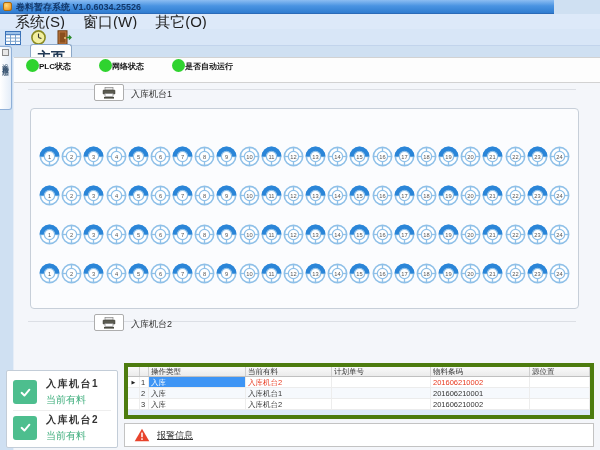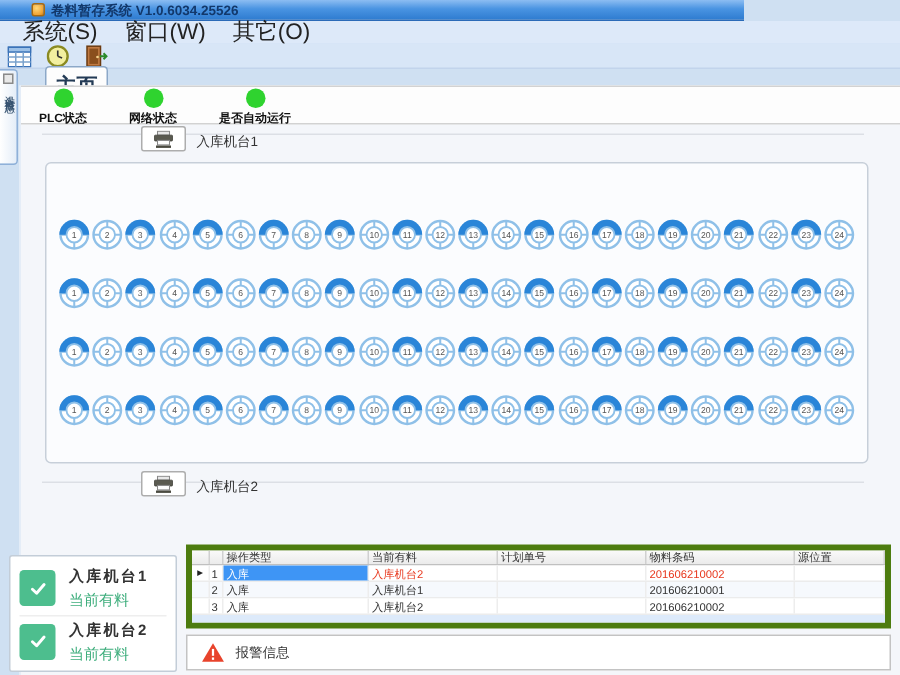--- a/index.html
+++ b/index.html
@@ -1,23 +1,23 @@
 <!DOCTYPE html>
 <html><head>
 <meta charset="utf-8">
 <style>
   * { margin:0; padding:0; box-sizing:border-box; }
   html,body { width:600px; height:450px; }
   body { font-family:"Liberation Sans","DejaVu Sans",sans-serif; background:#cfe0f2; overflow:hidden; }
   .screen { position:relative; width:600px; height:450px; overflow:hidden; }
 
   
-  .titlebar { position:absolute; left:0; top:0; width:496px; height:14px;
+  .titlebar { position:absolute; left:0; top:0; width:554px; height:14px;
     background:linear-gradient(#8cbdf2 0%, #4a94e2 45%, #2f7cd0 100%);
-    border-bottom:1px solid #2a6ab8; display:flex; align-items:center; padding-left:21px; }
+    border-bottom:1px solid #2a6ab8; display:flex; align-items:center; padding-left:3px; }
   .app-icon { width:9px; height:9px; border-radius:2px; margin-right:4px;
     background:radial-gradient(circle at 35% 35%, #ffd97a, #f0a232 70%, #c87a12); border:1px solid #a86a10; }
   .title-text { font-size:9px; font-weight:bold; color:#12386b; line-height:14px; white-space:nowrap; }
 
   
   .menubar { position:absolute; left:0; top:14px; width:600px; height:15px; background:#dde9f9;
     display:flex; align-items:center; padding-left:6px; }
   .menu-item { font-size:15px; color:#222; padding:0 9px; line-height:15px; cursor:default; }
 
   
@@ -38,21 +38,21 @@
   .tab-active { position:absolute; left:30px; top:44px; width:42px; height:14px; background:#fdfdfd;
     border:1px solid #8ca8c8; border-bottom:none; border-radius:3px 3px 0 0;
     display:flex; align-items:center; justify-content:center; cursor:pointer; }
   .tab-active span { font-size:14px; font-weight:bold; color:#223a55;margin-top:13px; }
 
   
   .main-area { position:absolute; left:13px; top:57px; width:587px; height:393px; background:#f4f6fa;
     border-left:1px solid #e5edf7; }
   .status-strip { position:absolute; left:0; top:0; width:587px; height:26px; background:#fdfdfd;
     border:1px solid #d2d2d2; border-left:none; display:flex; align-items:flex-start; padding:1px 0 0 12px; gap:28px; }
-  .indicator { display:flex; flex-direction:column; align-items:center; }
+  .indicator { display:flex; flex-direction:row; align-items:center; }
   .dot { width:13px; height:13px; border-radius:50%; background:#2fd32f; }
   .ind-label { font-size:8px; font-weight:bold; color:#111; margin-top:1px; white-space:nowrap; }
 
   
   .hline { position:absolute; height:1px; background:#dcdfe5; }
   .hline1 { left:28px; top:89px; width:548px; }
   .hline2 { left:28px; top:321px; width:548px; }
   .printer-btn { position:absolute; width:30px; height:17px; background:#fff; border:1px solid #adadad;
     border-radius:2px; display:flex; align-items:center; justify-content:center; cursor:pointer; padding:0; }
   .printer-btn1 { left:94px; top:84px; }
@@ -95,21 +95,21 @@
   .col-plan { width:99px; flex:0 0 auto; }
   .col-barcode { width:99px; flex:0 0 auto; }
   .col-source { flex:1 1 auto; }
   .sel-cell { background:#3e95f5; color:#fff; }
   .red { color:#e8391f; }
   .empty-row { background:#ddeafa; border-bottom:none; }
 
   
   .alarm-bar { position:absolute; left:124px; top:423px; width:470px; height:24px; background:#fff;
     border:1px solid #c3c3c3; display:flex; align-items:center; padding-left:9px; gap:7px; }
-  .alarm-label { font-size:9px; color:#333; }
+  .alarm-label { font-size:9px; color:#333;text-decoration:underline; }
 </style>
 </head>
 <body>
 
 <div class="screen">
 
   <div class="titlebar">
     <span class="app-icon"></span>
     <span class="title-text">卷料暂存系统 V1.0.6034.25526</span>
   </div>

